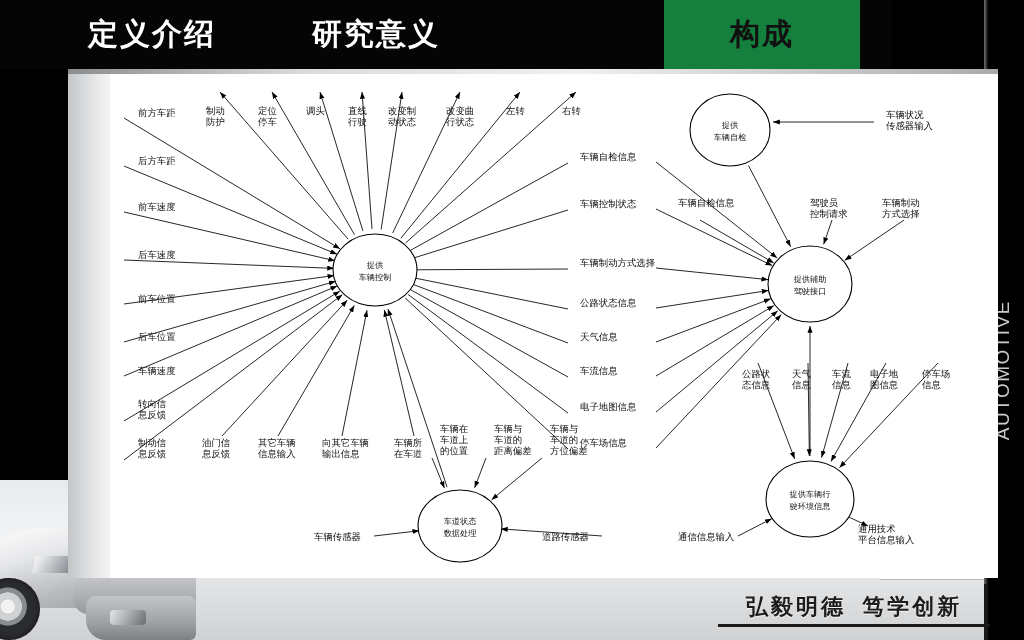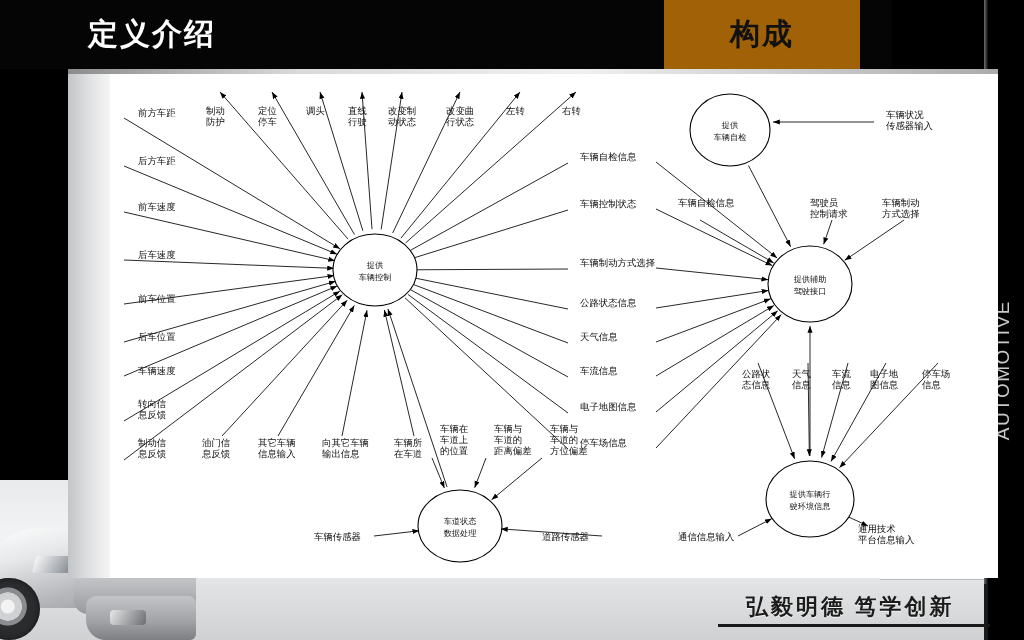--- a/index.html
+++ b/index.html
@@ -125,21 +125,21 @@
     color: #ffffff;
     font-size: 30px;
     font-weight: 700;
     letter-spacing: 2px;
     padding: 0 26px;
     white-space: nowrap;
     font-family: "DejaVu Sans", "Liberation Sans", sans-serif;
   }
   .nav-item.gap { margin-right: 44px; }
   .nav-item.active {
-    background: #a16207;
+    background: #15803d;
     color: #111111;
     margin-left: auto;
     width: 196px;
     padding: 0;
     margin-right: 32px;
   }
   .header-underline {
     position: absolute;
     left: 68px; top: 69px;
     width: 930px; height: 5px;
@@ -189,21 +189,21 @@
 
   
   .footer-motto {
     position: absolute;
     left: 746px; top: 592px;
     color: #1c1c1c;
     font-size: 22px;
     font-weight: 700;
     letter-spacing: 3px;
     white-space: nowrap;
-    font-family: Liberation Serif, serif;
+    font-family: Liberation Mono, monospace;
     text-shadow: 0 1px 0 rgba(255,255,255,.7);
   }
   .footer-rule {
     position: absolute;
     left: 718px; top: 624px;
     width: 272px; height: 3px;
     background: #1a1a1a;
   }
   .footer-tick {
     position: absolute;
@@ -228,20 +228,21 @@
     <div class="car-wheel"></div>
   </div>
 
   <div class="strip-sep"></div>
   <div class="right-strip"></div>
   <div class="vertical-word">AUTOMOTIVE</div>
 
   <div class="header">
     <div class="nav-spacer"></div>
     <div class="nav-item gap">定义介绍</div>
+    <div class="nav-item gap">研究意义</div>
     <div class="nav-item active">构成</div>
   </div>
   <div class="header-underline"></div>
 
   <div class="left-fade"></div>
 
   <div class="canvas">
     <svg viewBox="0 0 888 504" xmlns="http://www.w3.org/2000/svg">
       <defs>
         <marker id="ar" markerWidth="9" markerHeight="9" refX="8" refY="3" orient="auto" markerUnits="strokeWidth">

